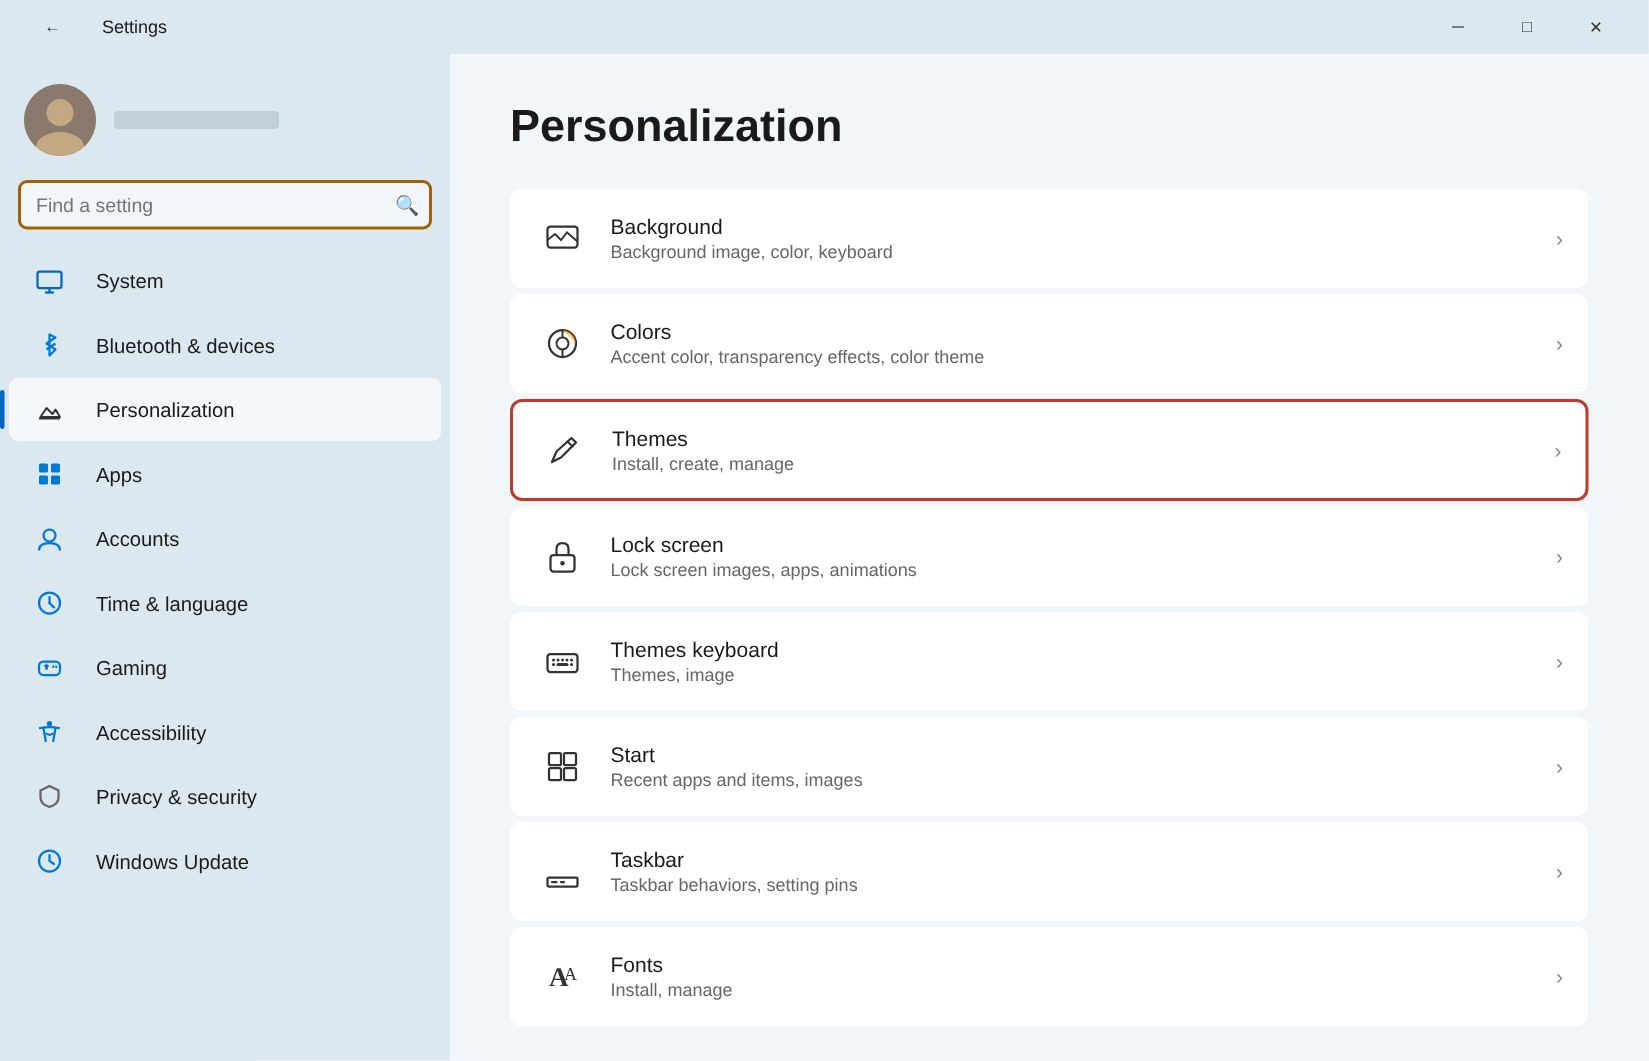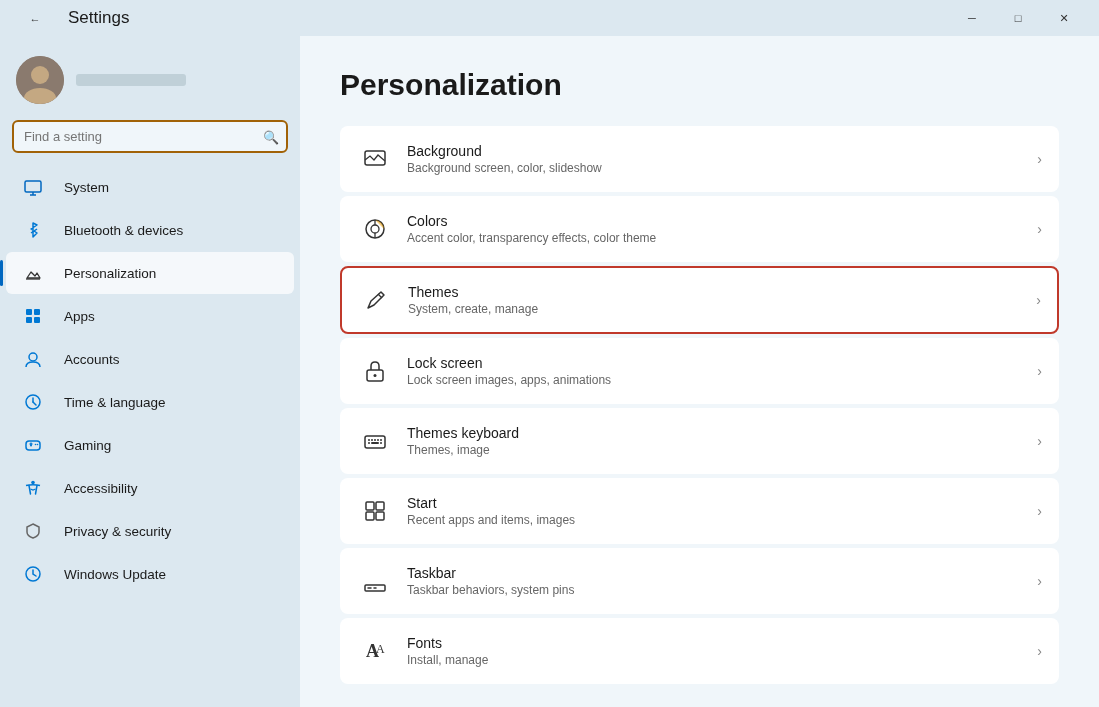--- a/index.html
+++ b/index.html
@@ -20,21 +20,21 @@
       padding: 0 12px;
       justify-content: space-between;
       flex-shrink: 0;
     }
     .titlebar-left {
       display: flex;
       align-items: center;
       gap: 10px;
     }
     .titlebar-title {
-      font-size: 17px;
+      font-size: 12px;
       color: #1a1a1a;
     }
     .titlebar-controls {
       display: flex;
       gap: 0;
     }
     .titlebar-btn {
       width: 46px;
       height: 32px;
       display: flex;
@@ -357,21 +357,21 @@
 
       <div class="settings-item">
         <div class="item-icon">
           <svg width="24" height="24" viewBox="0 0 24 24" fill="none">
             <rect x="2" y="4" width="20" height="14" rx="2" stroke="#333" stroke-width="1.5" fill="none"></rect>
             <path d="M2 13 L7 9 L11 13 L15 8 L22 14" stroke="#333" stroke-width="1.3" fill="none"></path>
           </svg>
         </div>
         <div class="item-text">
           <div class="item-title">Background</div>
-          <div class="item-subtitle">Background screen, color, slideshow</div>
+          <div class="item-subtitle">Background image, color, keyboard</div>
         </div>
         <div class="chevron">›</div>
       </div>
 
       <div class="settings-item">
         <div class="item-icon">
           <svg width="24" height="24" viewBox="0 0 24 24" fill="none">
             <circle cx="12" cy="12" r="9" stroke="#333" stroke-width="1.5" fill="none"></circle>
             <path d="M12 3 A9 9 0 0 1 21 12" stroke="none" fill="#f0a000" opacity="0.5"></path>
             <circle cx="12" cy="12" r="4" stroke="#333" stroke-width="1.3" fill="none"></circle>
@@ -388,21 +388,21 @@
 
       <div class="settings-item highlighted">
         <div class="item-icon">
           <svg width="24" height="24" viewBox="0 0 24 24" fill="none">
             <path d="M4 20 L7 13 L17 4 L20 7 L10 17 Z" stroke="#333" stroke-width="1.5" fill="none" stroke-linejoin="round"></path>
             <line x1="14" y1="6" x2="18" y2="10" stroke="#333" stroke-width="1.3"></line>
           </svg>
         </div>
         <div class="item-text">
           <div class="item-title">Themes</div>
-          <div class="item-subtitle">System, create, manage</div>
+          <div class="item-subtitle">Install, create, manage</div>
         </div>
         <div class="chevron">›</div>
       </div>
 
       <div class="settings-item">
         <div class="item-icon">
           <svg width="24" height="24" viewBox="0 0 24 24" fill="none">
             <rect x="4" y="11" width="16" height="11" rx="2" stroke="#333" stroke-width="1.5" fill="none"></rect>
             <path d="M8 11 L8 7 Q8 3 12 3 Q16 3 16 7 L16 11" stroke="#333" stroke-width="1.5" fill="none"></path>
             <circle cx="12" cy="16.5" r="1.5" fill="#333"></circle>
@@ -455,21 +455,21 @@
       <div class="settings-item">
         <div class="item-icon">
           <svg width="24" height="24" viewBox="0 0 24 24" fill="none">
             <rect x="2" y="16" width="20" height="6" rx="1" stroke="#333" stroke-width="1.5" fill="none"></rect>
             <line x1="5" y1="19" x2="8" y2="19" stroke="#333" stroke-width="1.5" stroke-linecap="round"></line>
             <line x1="11" y1="19" x2="13" y2="19" stroke="#333" stroke-width="1.5" stroke-linecap="round"></line>
           </svg>
         </div>
         <div class="item-text">
           <div class="item-title">Taskbar</div>
-          <div class="item-subtitle">Taskbar behaviors, system pins</div>
+          <div class="item-subtitle">Taskbar behaviors, setting pins</div>
         </div>
         <div class="chevron">›</div>
       </div>
 
       <div class="settings-item">
         <div class="item-icon">
           <svg width="24" height="24" viewBox="0 0 24 24" fill="none">
             <text x="3" y="18" font-family="serif" font-size="18" fill="#333" font-weight="bold">A</text>
             <text x="13" y="14" font-family="serif" font-size="12" fill="#333">A</text>
           </svg>

